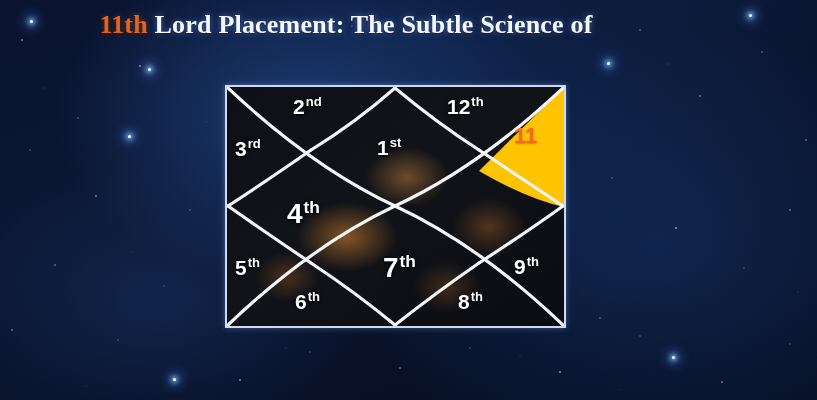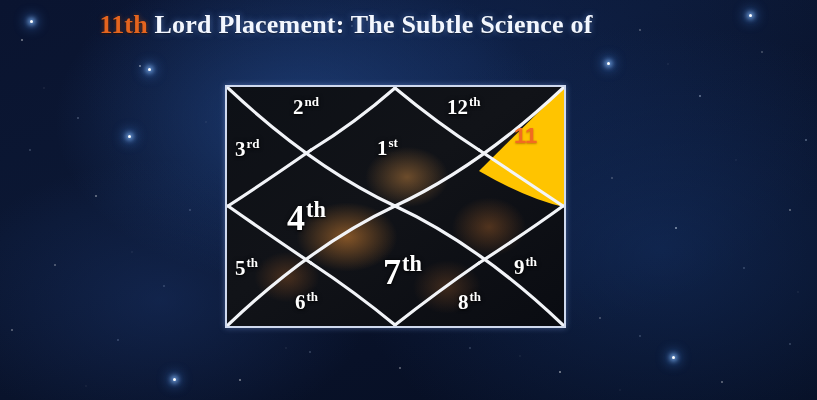--- a/index.html
+++ b/index.html
@@ -135,34 +135,34 @@
       linear-gradient(145deg, #0d1016 0%, #111318 45%, #0a0c12 100%);
   }
   #chart-svg {
     position: absolute;
     left: 0;
     top: 0;
   }
   .house-label {
     position: absolute;
     color: #ffffff;
-    font-family: Liberation Serif, serif;
+    font-family: Liberation Sans, sans-serif;
     font-weight: 700;
     text-shadow: 0 1px 2px rgba(0,0,0,0.85), 0 0 4px rgba(0,0,0,0.6);
     white-space: nowrap;
     line-height: 1;
     user-select: none;
   }
   .house-label sup {
     font-size: 0.62em;
     vertical-align: super;
     line-height: 1;
     margin-left: 1px;
   }
-  .hl-big { font-size: 36px; }
+  .hl-big { font-size: 28px; }
   .hl-mid { font-size: 21px; }
   #house11-number {
     position: absolute;
     color: #f26b21;
     font-family: "Liberation Sans", sans-serif;
     font-weight: 700;
     font-size: 22px;
     line-height: 1;
     text-shadow: 0 1px 2px rgba(120,50,0,0.45);
     user-select: none;

